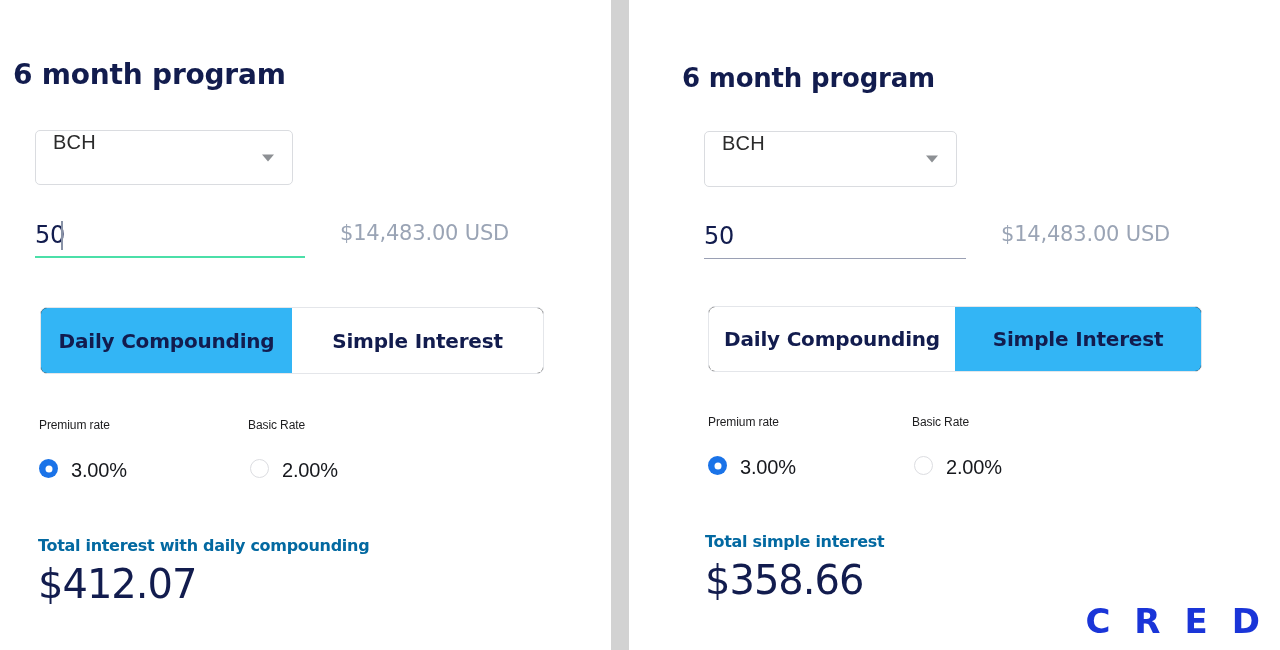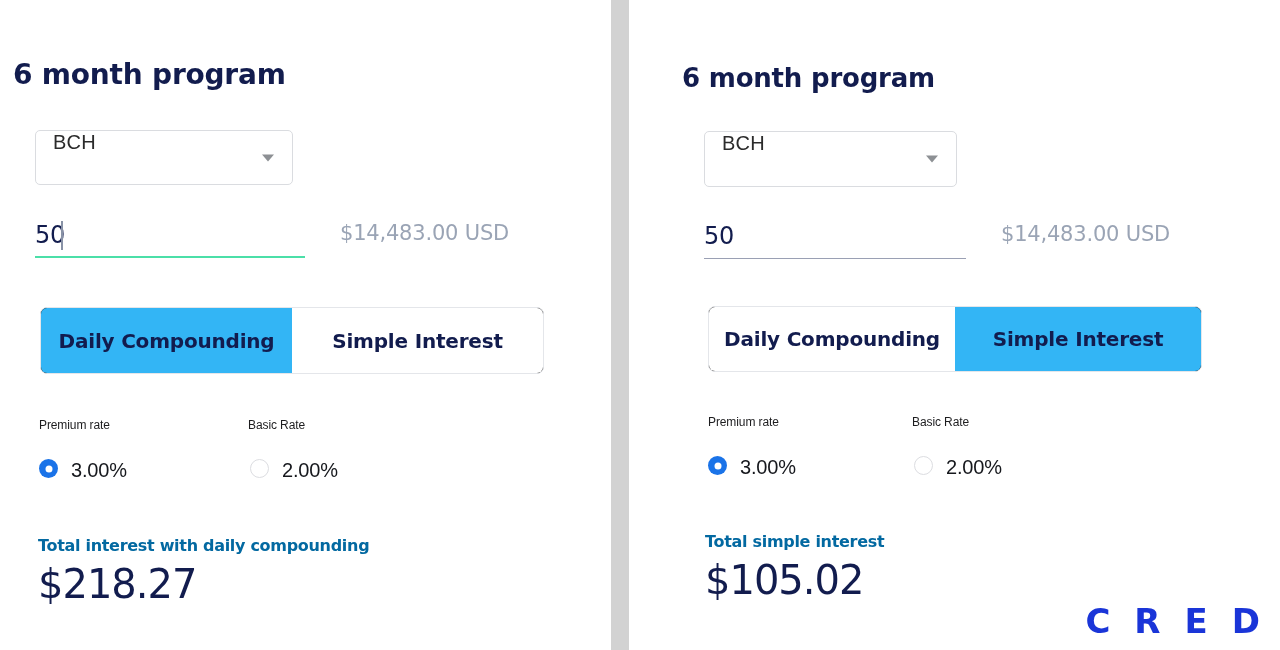--- a/index.html
+++ b/index.html
@@ -317,21 +317,21 @@
           </label>
           <label class="rate-option col2">
             <span class="radio"></span>
             <span class="rate-value">2.00%</span>
           </label>
         </div>
       </div>
 
       <div class="total-block">
         <div class="total-caption">Total interest with daily compounding</div>
-        <div class="total-amount">$218.27</div>
+        <div class="total-amount">$412.07</div>
       </div>
 
     </div>
   </div>
 
   <div class="divider"></div>
 
   <div class="panel panel-right">
     <div class="panel-inner">
 
@@ -367,21 +367,21 @@
           </label>
           <label class="rate-option col2">
             <span class="radio"></span>
             <span class="rate-value">2.00%</span>
           </label>
         </div>
       </div>
 
       <div class="total-block">
         <div class="total-caption">Total simple interest</div>
-        <div class="total-amount">$105.02</div>
+        <div class="total-amount">$358.66</div>
       </div>
 
     </div>
   </div>
 
   <div class="cred-logo">
     <span class="cred-letter">C</span>
     <span class="cred-letter">R</span>
     <span class="cred-letter">E</span>
     <span class="cred-letter">D</span>

